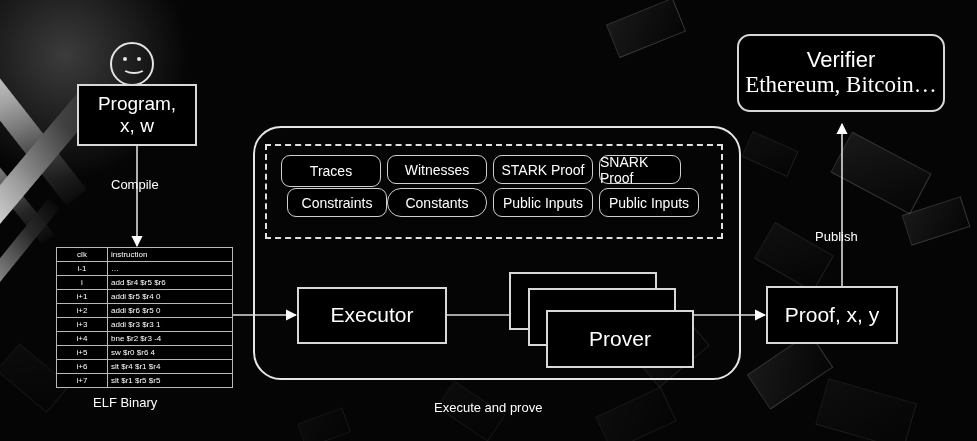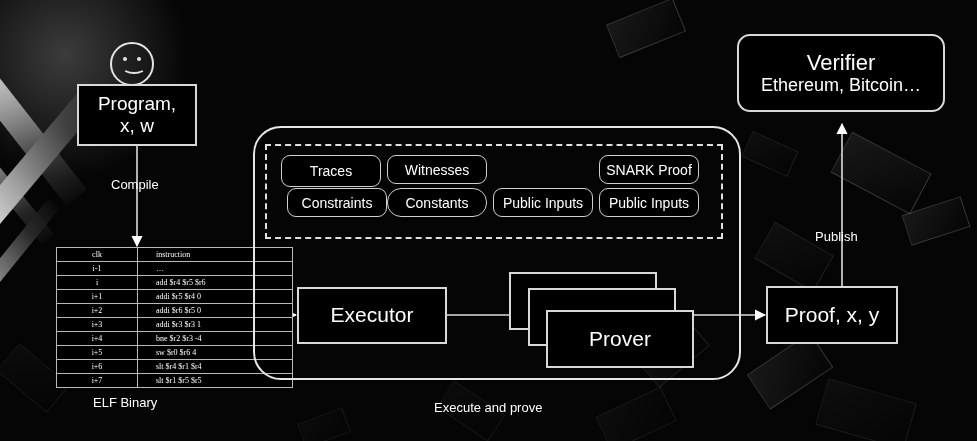--- a/index.html
+++ b/index.html
@@ -92,25 +92,25 @@
 
   
   .elf-table {
     position: absolute;
     border-collapse: collapse;
     background: #000000;
     table-layout: fixed;
   }
   .elf-table td, .elf-table th {
     border: 1px solid #b9b9b9;
-    font-family: Liberation Serif, serif;
+    font-family: Liberation Sans, sans-serif;
     font-size: 8px;
     color: #ffffff;
     height: 13px;
-    padding: 0 18px;
+    padding: 0 3px;
     font-weight: normal;
     overflow: hidden;
     white-space: nowrap;
     margin-left: 32px;
   }
   .elf-table th.col-clk, .elf-table td.col-clk {
     width: 44px;
     text-align: center;
   }
   .elf-table th.col-ins, .elf-table td.col-ins {
@@ -267,21 +267,24 @@
   <div class="rounded-container" style="left:253px; top:126px; width:488px; height:254px;"></div>
 
   <div class="dashed-box" style="left:265px; top:144px; width:458px; height:95px;"></div>
 
   <div class="pill" style="left:281px; top:155px; width:100px; height:32px;">
     <span>Traces</span>
   </div>
   <div class="pill" style="left:387px; top:155px; width:100px; height:29px;">
     <span>Witnesses</span>
   </div>
-  <div class="pill" style="left:599px; top:155px; width:100px; height:29px;">
+  <div class="pill" style="left:493px; top:155px; width:100px; height:29px;">
+    <span>STARK Proof</span>
+  </div>
+  <div class="pill" style="left:599px; top:155px; width:82px; height:29px;">
     <span>SNARK Proof</span>
   </div>
 
   <div class="pill" style="left:287px; top:188px; width:100px; height:29px;">
     <span>Constraints</span>
   </div>
   <div class="pill" style="left:387px; top:188px; width:100px; height:29px;border-radius:14px;">
     <span>Constants</span>
   </div>
   <div class="pill" style="left:493px; top:188px; width:100px; height:29px;">
@@ -304,16 +307,16 @@
   <div class="caption" style="left:434px; top:400px;">Execute and prove</div>
 
   <div class="node" style="left:766px; top:286px; width:132px; height:58px;">
     <div class="node-title" style="font-size:21px;">Proof, x, y</div>
   </div>
 
   <div class="caption" style="left:815px; top:229px;">Publish</div>
 
   <div class="node" style="left:737px; top:34px; width:208px; height:78px;border-radius:13px;">
     <div class="node-title" style="font-size:22px;">Verifier</div>
-    <div class="node-sub" style="font-size:18px;">Ethereum, Bitcoin…</div>
+    <div class="node-sub" style="font-size:23px;font-family:Liberation Serif, serif;">Ethereum, Bitcoin…</div>
   </div>
 
 </div>
 
 </body></html>

